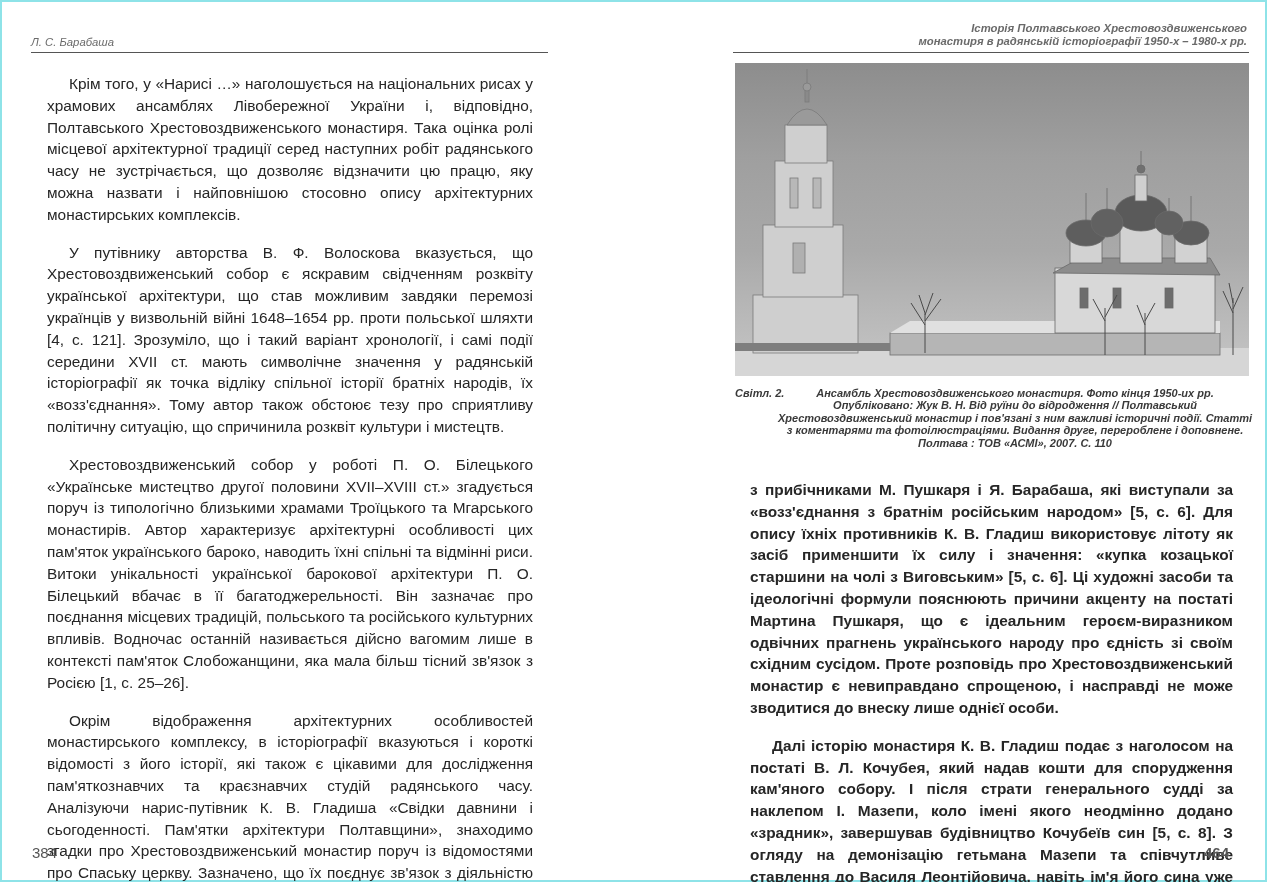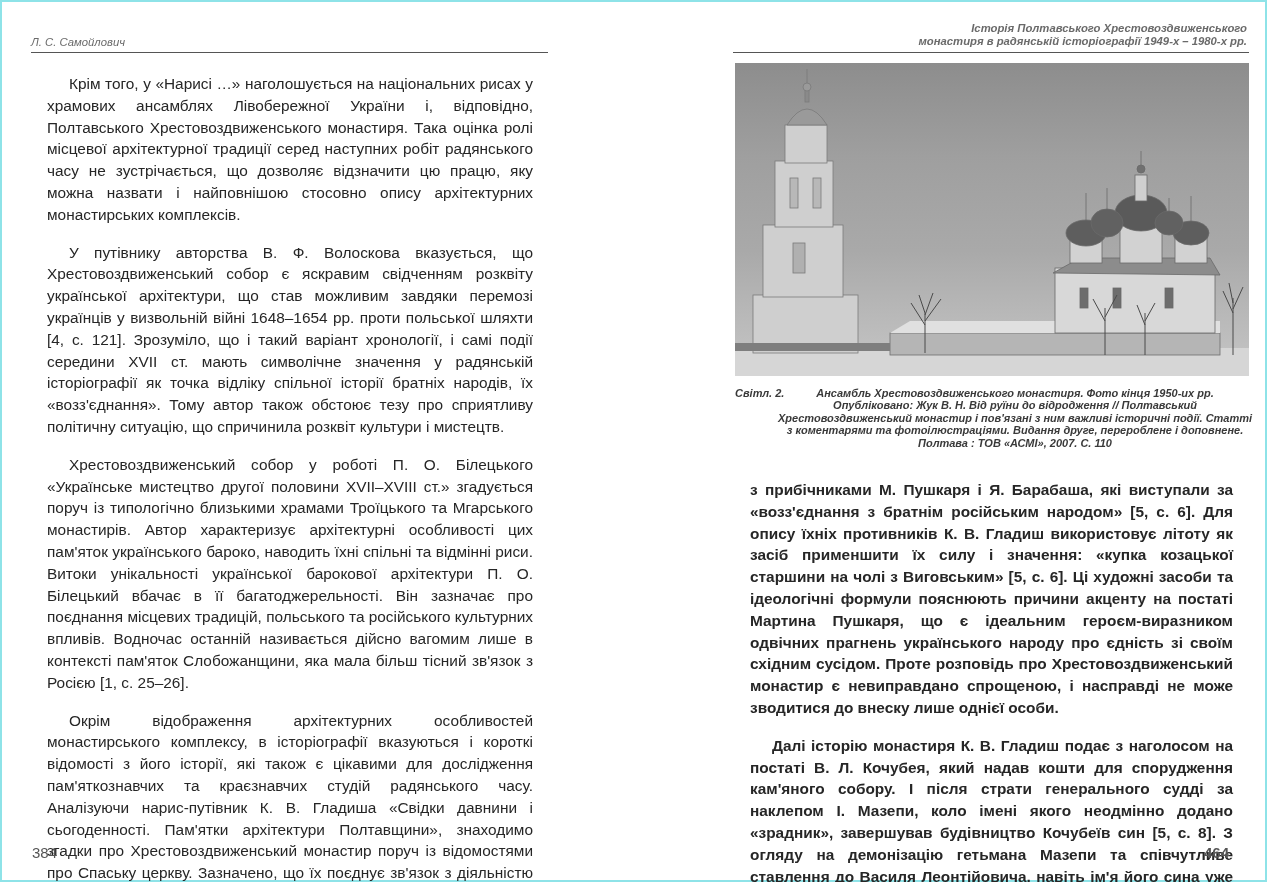--- a/index.html
+++ b/index.html
@@ -65,36 +65,36 @@
   }
   .left .folio { left: 30px; }
   .right .folio { right: 52px; }
 </style>
 </head>
 <body>
 
 <div class="spread">
 
   <div class="page left">
-    <div class="running-head">Л. С. Самойлович</div>
+    <div class="running-head">Л. С. Барабаша</div>
     <div class="rule"></div>
     <div class="body-text">
       <p>Крім того, у «Нарисі …» наголошується на національних рисах у храмових ансамблях Лівобережної України і, відповідно, Полтавського Хрестовоздвиженського монастиря. Така оцінка ролі місцевої архітектурної традиції серед наступних робіт радянського часу не зустрічається, що дозволяє відзначити цю працю, яку можна назвати і найповнішою стосовно опису архітектурних монастирських комплексів.</p>
       <p>У путівнику авторства В. Ф. Волоскова вказується, що Хрестовоздвиженський собор є яскравим свідченням розквіту української архітектури, що став можливим завдяки перемозі українців у визвольній війні 1648–1654 рр. проти польської шляхти [4, с. 121]. Зрозуміло, що і такий варіант хронології, і самі події середини XVII ст. мають символічне значення у радянській історіографії як точка відліку спільної історії братніх народів, їх «возз'єднання». Тому автор також обстоює тезу про сприятливу політичну ситуацію, що спричинила розквіт культури і мистецтв.</p>
       <p>Хрестовоздвиженський собор у роботі П. О. Білецького «Українське мистецтво другої половини XVII–XVIII ст.» згадується поруч із типологічно близькими храмами Троїцького та Мгарського монастирів. Автор характеризує архітектурні особливості цих пам'яток українського бароко, наводить їхні спільні та відмінні риси. Витоки унікальності української барокової архітектури П. О. Білецький вбачає в її багатоджерельності. Він зазначає про поєднання місцевих традицій, польського та російського культурних впливів. Водночас останній називається дійсно вагомим лише в контексті пам'яток Слобожанщини, яка мала більш тісний зв'язок з Росією [1, с. 25–26].</p>
       <p>Окрім відображення архітектурних особливостей монастирського комплексу, в історіографії вказуються і короткі відомості з його історії, які також є цікавими для дослідження пам'яткознавчих та краєзнавчих студій радянського часу. Аналізуючи нарис-путівник К. В. Гладиша «Свідки давнини і сьогоденності. Пам'ятки архітектури Полтавщини», знаходимо згадки про Хрестовоздвиженський монастир поруч із відомостями про Спаську церкву. Зазначено, що їх поєднує зв'язок з діяльністю Мартина Пушкаря. Автор наголошує, що саме цей полтавський полковник заснував обитель з нагоди пам'яті про перші перемоги над поляками неподалік Полтави [5, с. 6]. Справді, М. Пушкар доклався до зведення тоді ще дерев'яного Хрестовоздвиженського собору. Однак це будівництво не було ані його ініціативою, ані його вирішальним внеском. Навпаки, обитель було споруджено на пожертви полтавських міщан та козацької старшини [3, с. 268].</p>
 
     </div>
     <div class="folio">384</div>
   </div>
 
   <div class="page right">
     <div class="running-head">
       <div>Історія Полтавського Хрестовоздвиженського</div>
-      <div>монастиря в радянській історіографії 1949-х – 1980-х рр.</div>
+      <div>монастиря в радянській історіографії 1950-х – 1980-х рр.</div>
     </div>
     <div class="rule"></div>
 
     <div class="figure" title="Black-and-white photo: bell tower on the left, five-domed cathedral with monastery buildings on the right, bare trees, snowy foreground">
       <svg viewBox="0 0 514 313" preserveAspectRatio="none">
 
         <rect x="0" y="285" width="514" height="28" fill="#d6d6d6"></rect>
 
         <g fill="#cfcfcf" stroke="#7a7a7a" stroke-width="0.8">
           <rect x="18" y="232" width="105" height="58"></rect>

